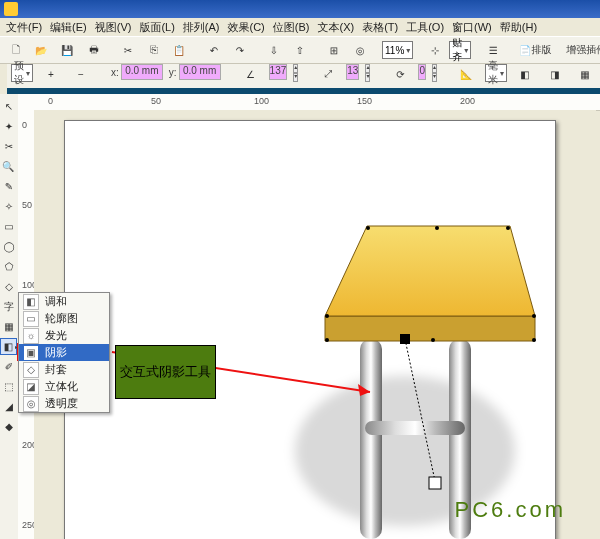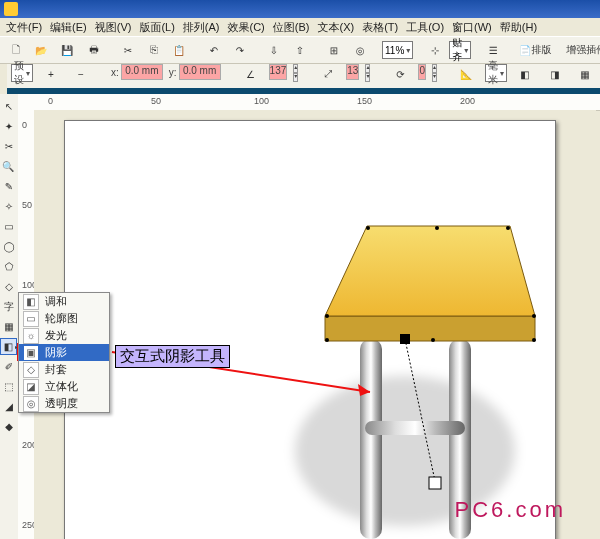--- a/index.html
+++ b/index.html
@@ -7,43 +7,43 @@
 .titlebar .ico { width:14px; height:14px; background:#ffcc33; margin-right:4px; border-radius:2px; display:inline-block; }
 .menubar { height:18px; background:#ece9d8; display:flex; align-items:center; padding:0 6px; color:#222; }
 .menubar span { margin-right:8px; cursor:default; }
 .toolbar { height:26px; background:#f3f2ea; border-top:1px solid #fff; border-bottom:1px solid #c9c6b7; display:flex; align-items:center; padding:0 4px; gap:2px; }
 .tbtn { min-width:18px; height:18px; border:1px solid transparent; display:flex; align-items:center; justify-content:center; background:transparent; font-size:10px; color:#333; padding:0 2px; }
 .sep { width:1px; height:18px; background:#c9c6b7; margin:0 3px; }
 .combo { height:16px; border:1px solid #7a7a7a; background:#fff; display:flex; align-items:center; padding:0 2px; font-size:10px; }
 .combo .arrow { margin-left:2px; font-size:8px; color:#555; }
 .propbar { height:24px; background:#f3f2ea; border-bottom:6px solid #0c4a6e; display:flex; align-items:flex-start; padding:0 4px; gap:6px; font-size:10px; color:#444;margin-left:7px; }
 .propbar .lab { display:flex; align-items:center; gap:2px; }
-.propbar .field { width:40px; height:14px; border:1px solid #aaa; background:#fca5a5; text-align:center; }
+.propbar .field { width:40px; height:14px; border:1px solid #aaa; background:#f0abfc; text-align:center; }
 .spin { width:10px; display:flex; flex-direction:column; }
 .spin div { height:7px; border:1px solid #999; font-size:6px; line-height:5px; text-align:center; background:#eee; }
 .workarea { position:relative; background:#ece9d8; height:473px; }
 .leftbox { position:absolute; left:0; top:0; width:18px; height:100%; background:#f3f2ea; border-right:1px solid #c9c6b7; display:flex; flex-direction:column; align-items:center; padding-top:4px; gap:3px; }
 .tool { width:15px; height:15px; border:1px solid transparent; display:flex; align-items:center; justify-content:center; color:#333; font-size:10px; }
 .tool.active { border:1px solid #316ac5; background:#d8e4f8; }
 .fly { display:flex; align-items:center; }
 .fly .tri { font-size:6px; color:#444; margin-left:-2px; }
 .hruler { position:absolute; left:18px; right:0; top:0; height:16px; background:#fdfdfa; border-bottom:1px solid #c9c6b7; overflow:hidden; }
 .vruler { position:absolute; left:18px; top:16px; width:16px; bottom:0; background:#fdfdfa; border-right:1px solid #c9c6b7; overflow:hidden; }
 .rtick { position:absolute; top:2px; font-size:9px; color:#555; }
 .vtick { position:absolute; left:4px; font-size:9px; color:#555; transform-origin:left top; }
 .canvas-wrap { position:absolute; left:34px; top:16px; right:4px; bottom:4px; background:#ece9d8; overflow:hidden; }
 .page { position:absolute; left:30px; top:10px; width:490px; height:440px; background:#fff; box-shadow:2px 2px 4px rgba(0,0,0,0.4); border:1px solid #777; }
 .flyout { position:absolute; left:18px; top:198px; width:90px; background:#f8f8f3; border:1px solid #8a8a8a; box-shadow:2px 2px 3px rgba(0,0,0,0.3); z-index:20; }
 .flyrow { height:17px; display:flex; align-items:center; padding:0 4px; gap:6px; font-size:11px; color:#222; }
 .flyrow.sel { background:#316ac5; color:#fff; }
 .flyrow .ficon { width:14px; height:14px; display:flex; align-items:center; justify-content:center; font-size:10px; color:#555; background:#fff; border:1px solid #bbb; }
 .flyrow.sel .ficon { border-color:#316ac5; }
-.tooltip { position:absolute; left:115px; top:251px; background:#c4b5fd; border:1px solid #000; font-size:15px; padding:1px 4px; z-index:21; }
+.tooltip { position:absolute; left:115px; top:251px; background:#4d7c0f; border:1px solid #000; font-size:13px; padding:17px 4px; z-index:21; }
 .redline { position:absolute; z-index:15; }
-.watermark { position:absolute; right:30px; bottom:40px; font-size:22px; color:#be185d; font-family:Arial; letter-spacing:3px; pointer-events:none; }
+.watermark { position:absolute; right:30px; bottom:40px; font-size:22px; color:#4d7c0f; font-family:Arial; letter-spacing:3px; pointer-events:none; }
 </style>
 </head>
 <body>
 
 <div class="titlebar">
   <span class="ico"></span>
 </div>
 
 <div class="menubar">
   <span>文件(F)</span>

